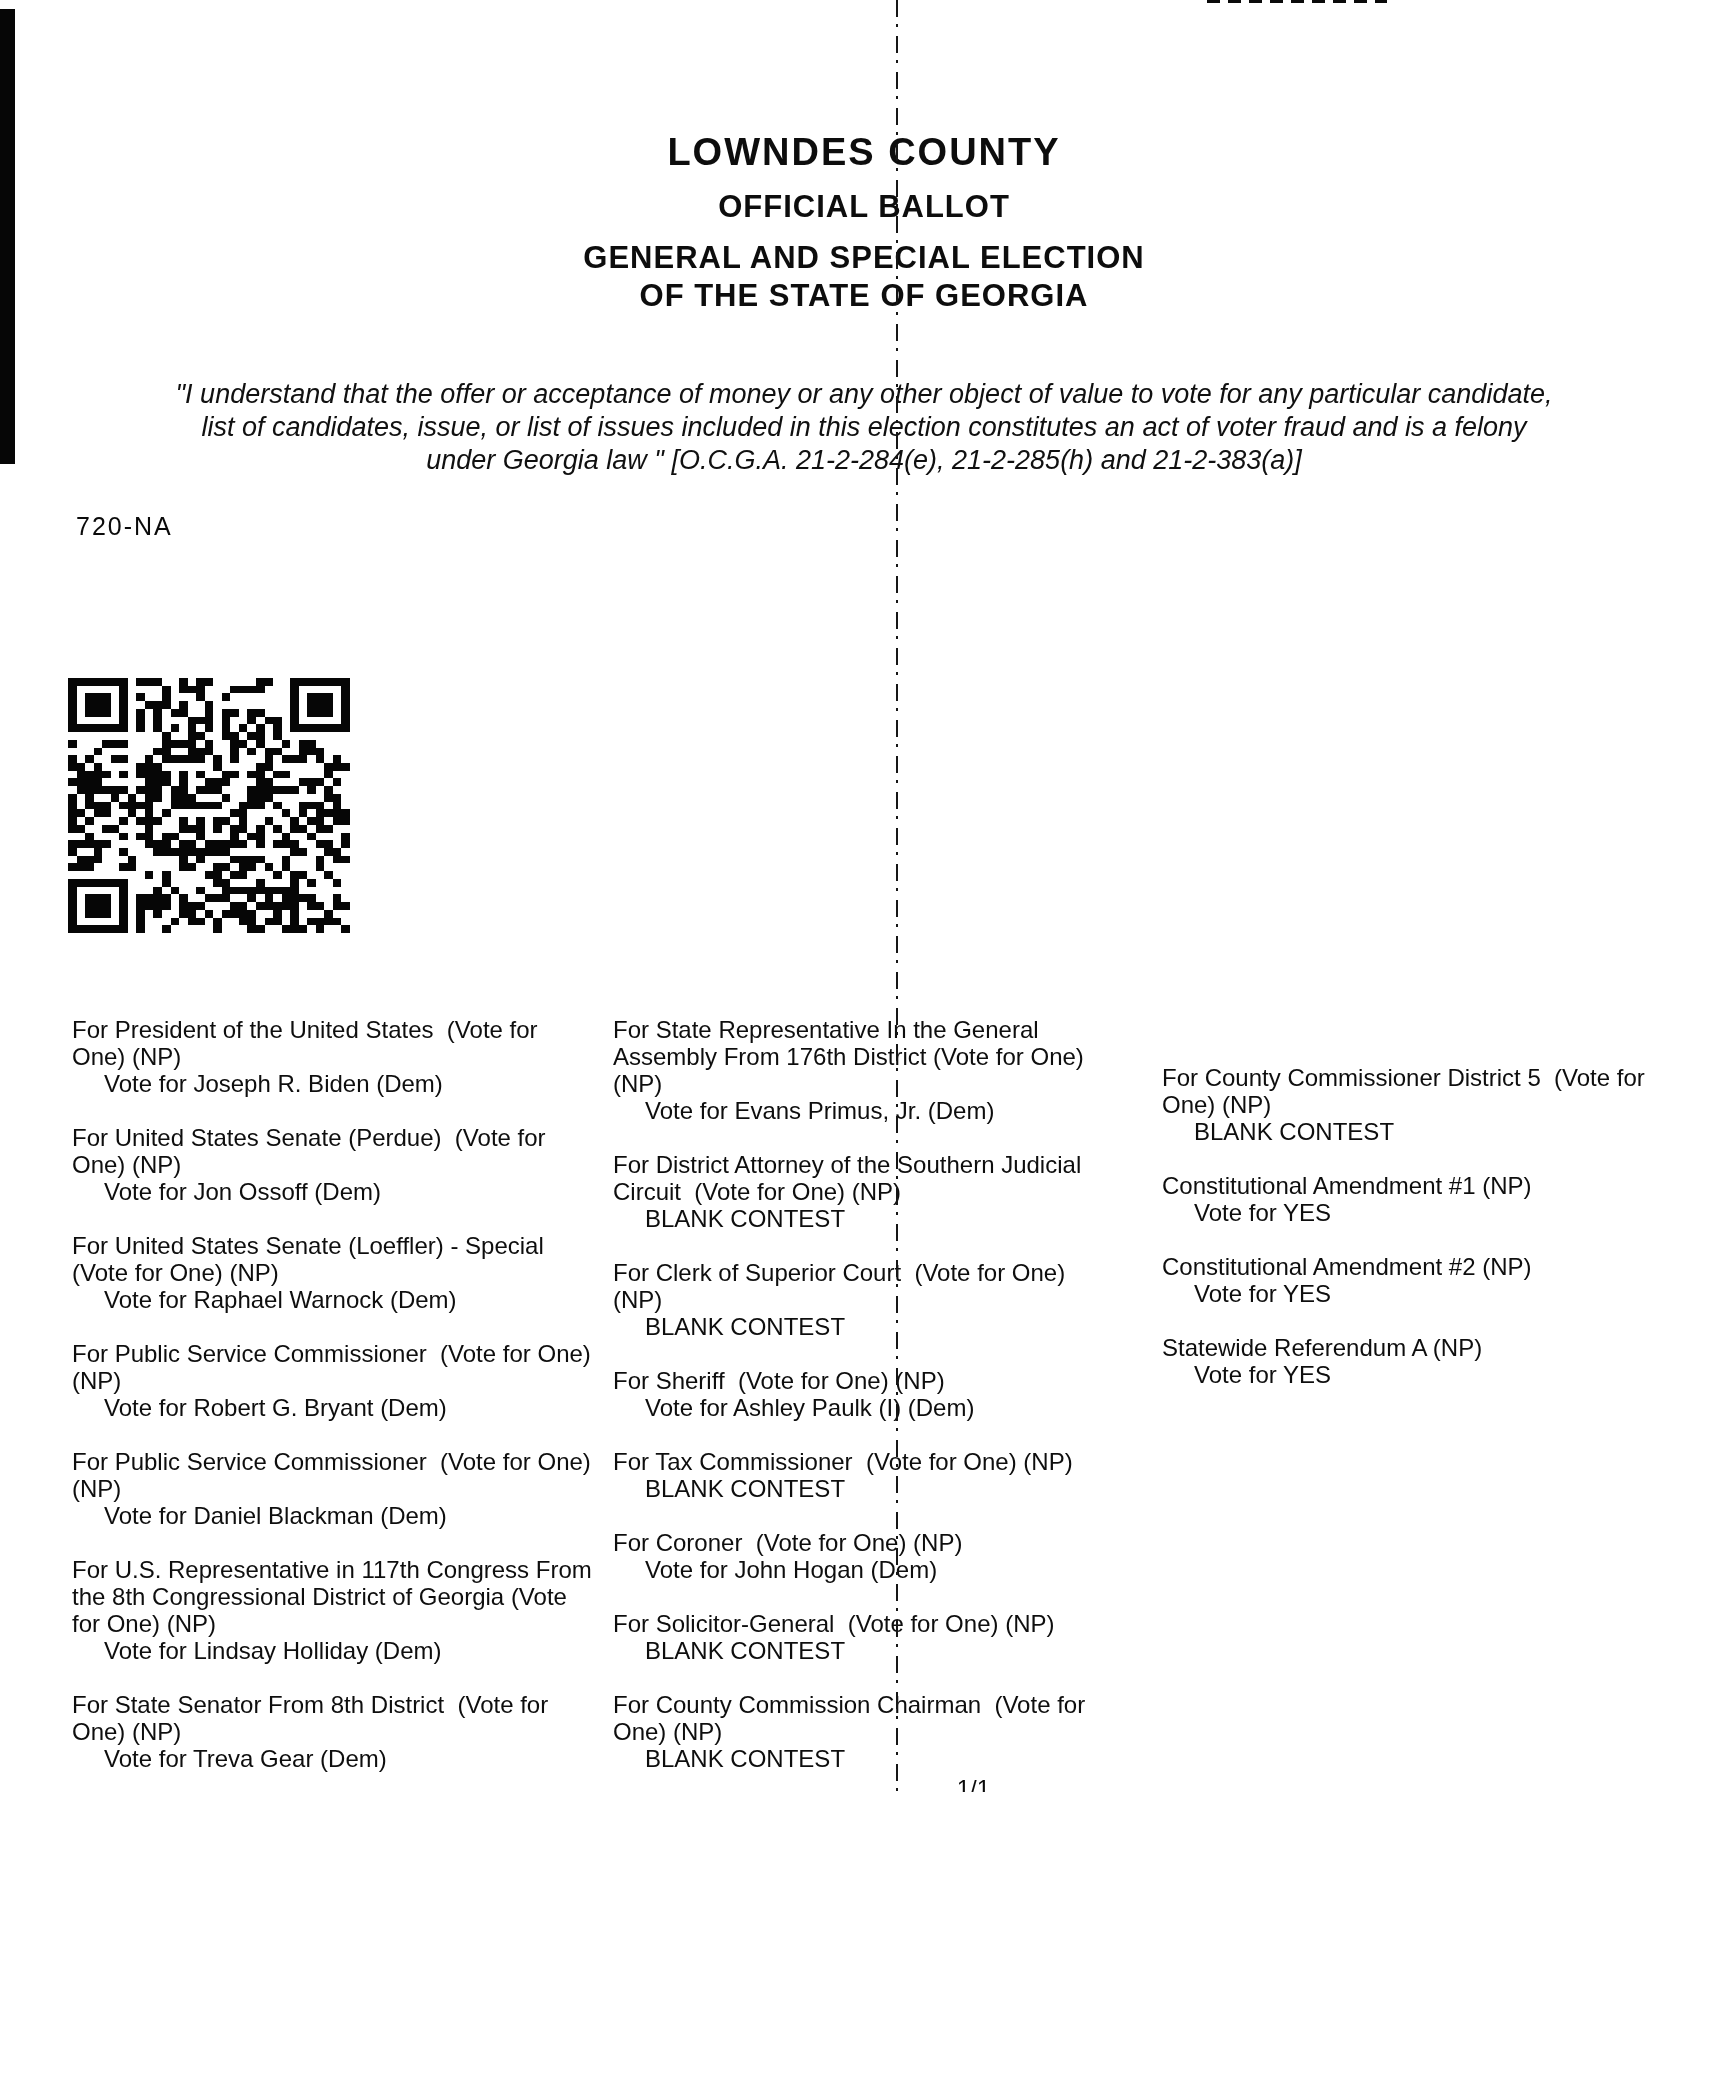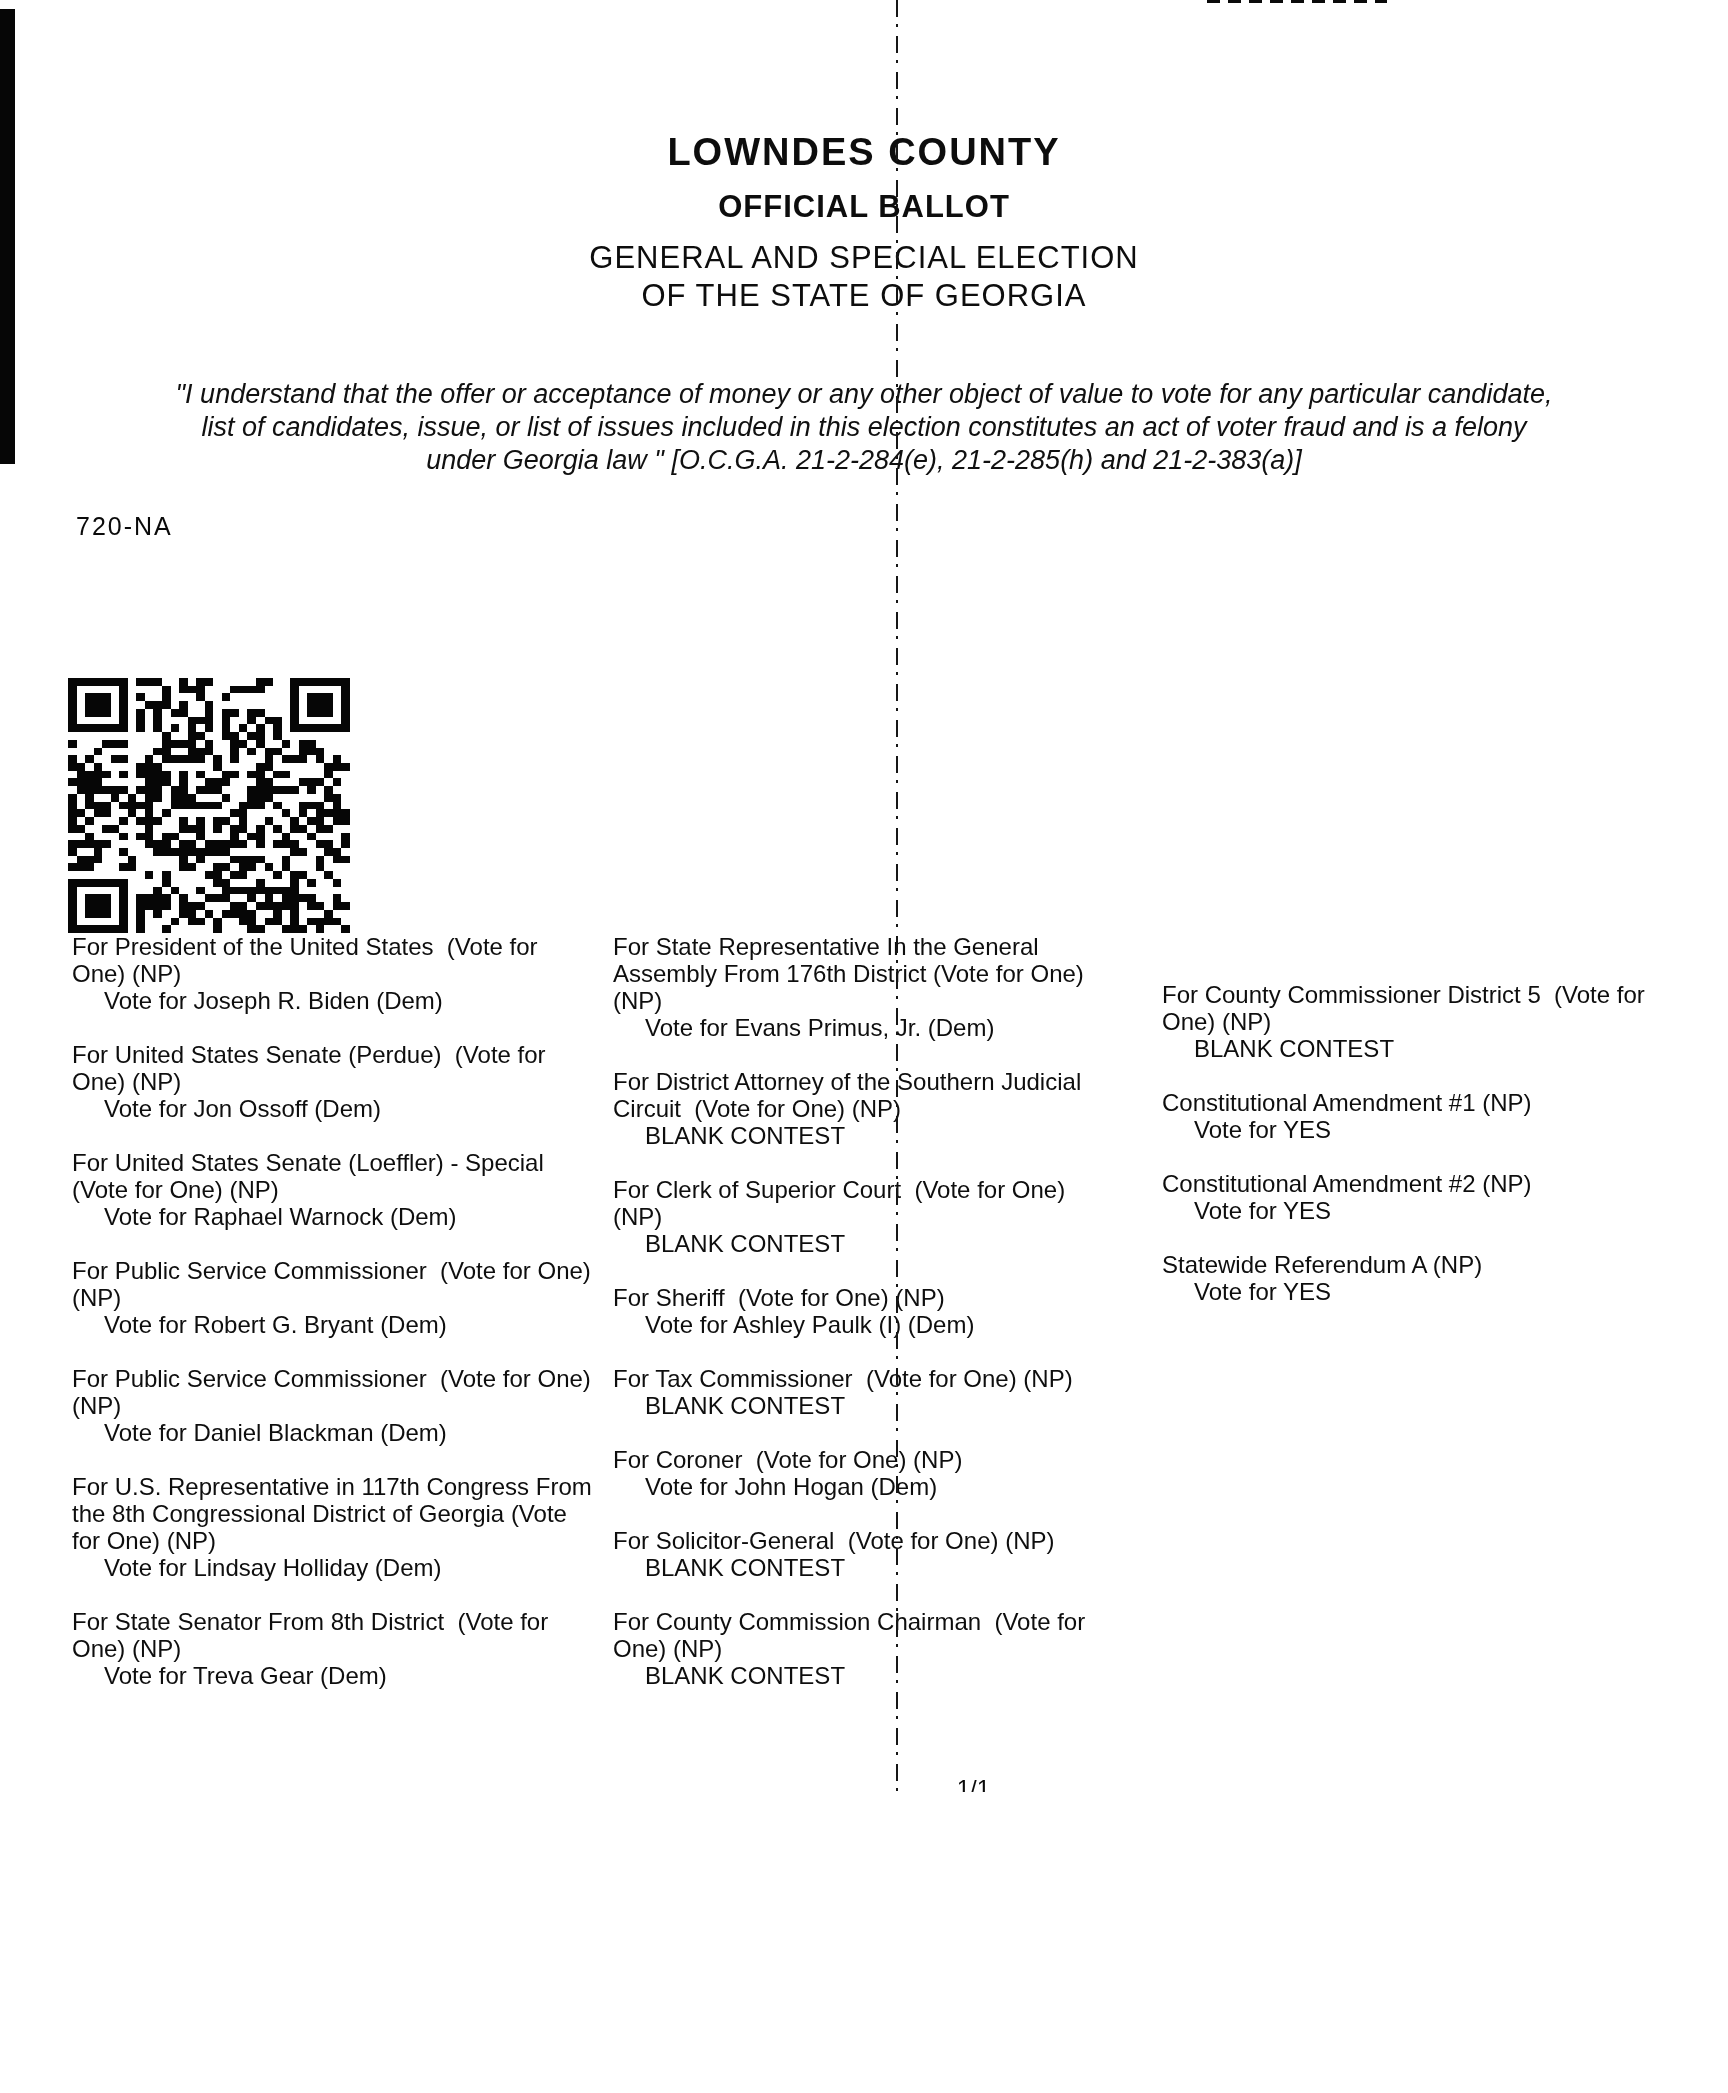--- a/index.html
+++ b/index.html
@@ -44,42 +44,42 @@
 
   
   .ballot-header { position: absolute; left: 0; top: 130px; width: 1728px; text-align: center; }
   .county-title {
     font-size: 38px; font-weight: bold; letter-spacing: 2px; line-height: 44px;
   }
   .ballot-type {
     margin-top: 15px; font-size: 31px; font-weight: bold; letter-spacing: 1px; line-height: 36px;
   }
   .election-block {
-    margin-top: 14px; font-size: 31px; font-weight: normal; letter-spacing: 1px; line-height: 38px;
+    margin-top: 14px; font-size: 31px; font-weight: bold; letter-spacing: 1px; line-height: 38px;
   }
 
   
   .fraud-notice {
     position: absolute; left: 0; top: 378px; width: 1728px;
     text-align: center; font-style: italic;
     font-size: 27px; line-height: 33px; color: #101010;
   }
 
   
   .precinct-code {
     position: absolute; left: 76px; top: 512px;
     font-size: 25px; letter-spacing: 2px; color: #0a0a0a;
   }
 
   
   .qr { position: absolute; left: 68px; top: 678px; width: 282px; height: 255px; }
   .qr svg { width: 100%; height: 100%; display: block; fill: #060606; shape-rendering: crispEdges; }
 
   
-  .col { position: absolute; top: 933px; font-size: 24px; line-height: 27px; color: #0e0e0e; }
+  .col { position: absolute; top: 1016px; font-size: 24px; line-height: 27px; color: #0e0e0e; }
   .col-1 { left: 72px;   width: 520px; }
   .col-2 { left: 613px;  width: 505px; }
   .col-3 { left: 1162px; width: 520px; margin-top: 48px; }
   .contest { margin-bottom: 27px; }
   .contest-title { white-space: pre-wrap; }
   .contest-selection { padding-left: 32px; white-space: pre-wrap; }
 
   
   .page-indicator {
     position: absolute; left: 790px; top: 1775px; width: 200px;

